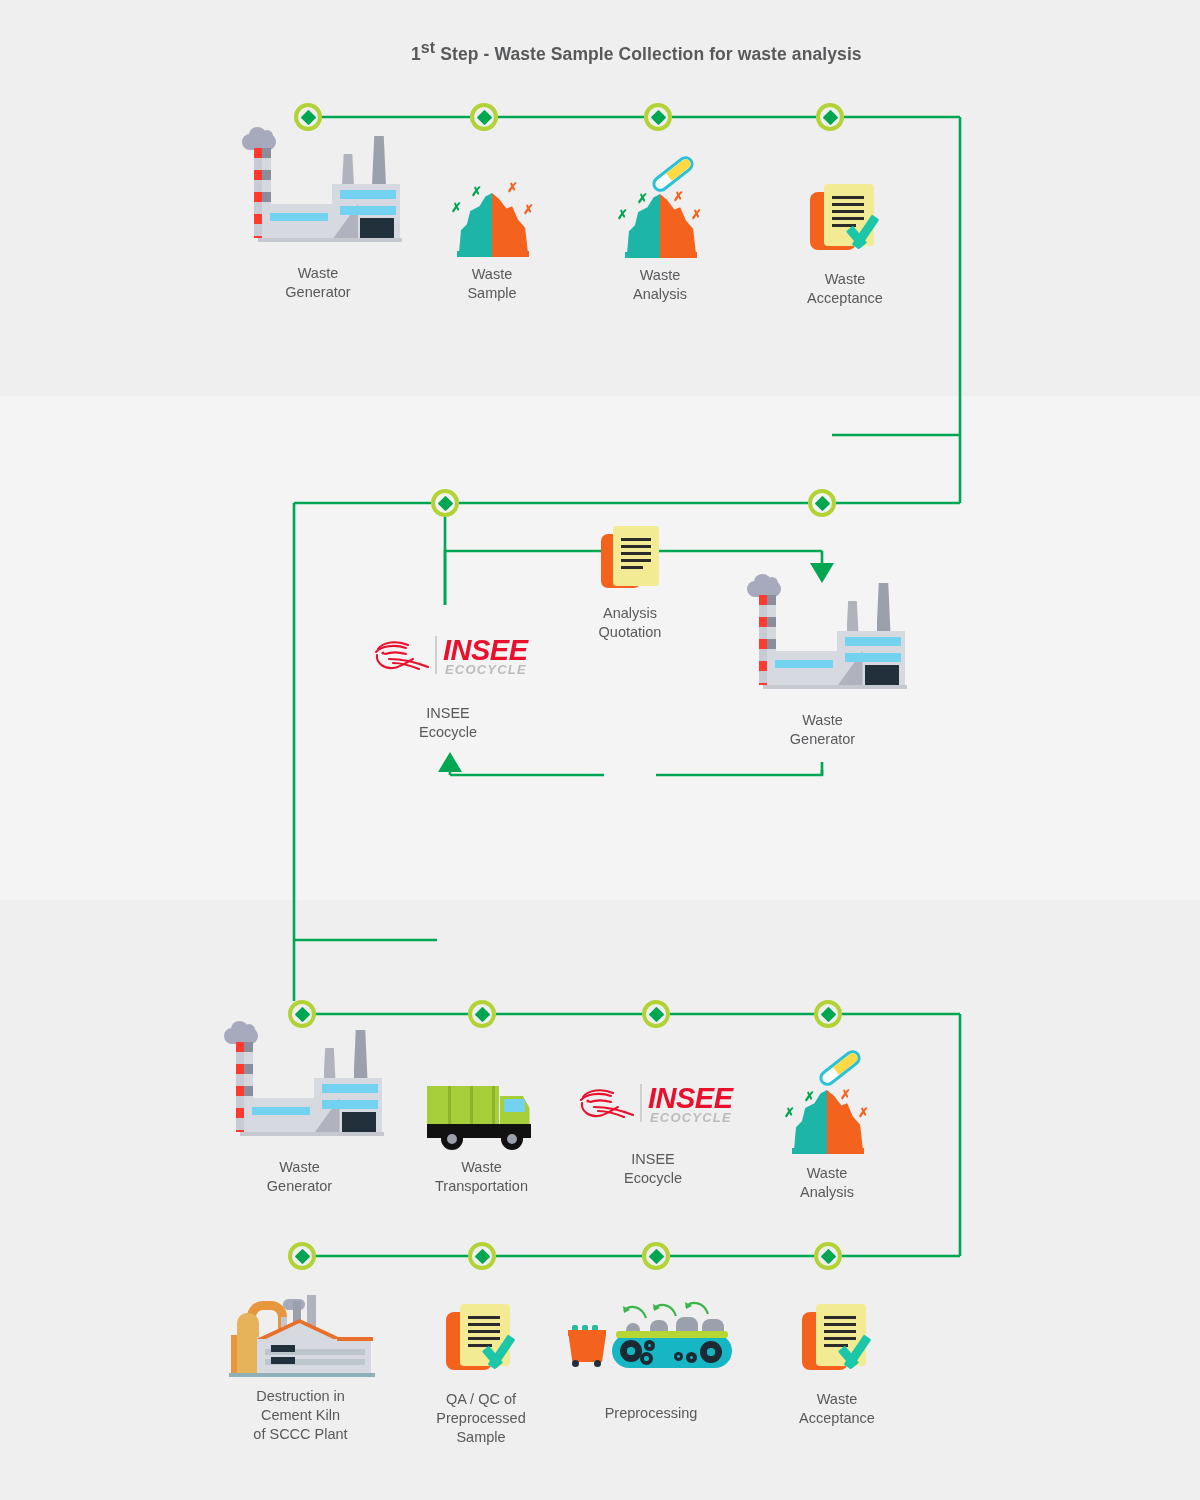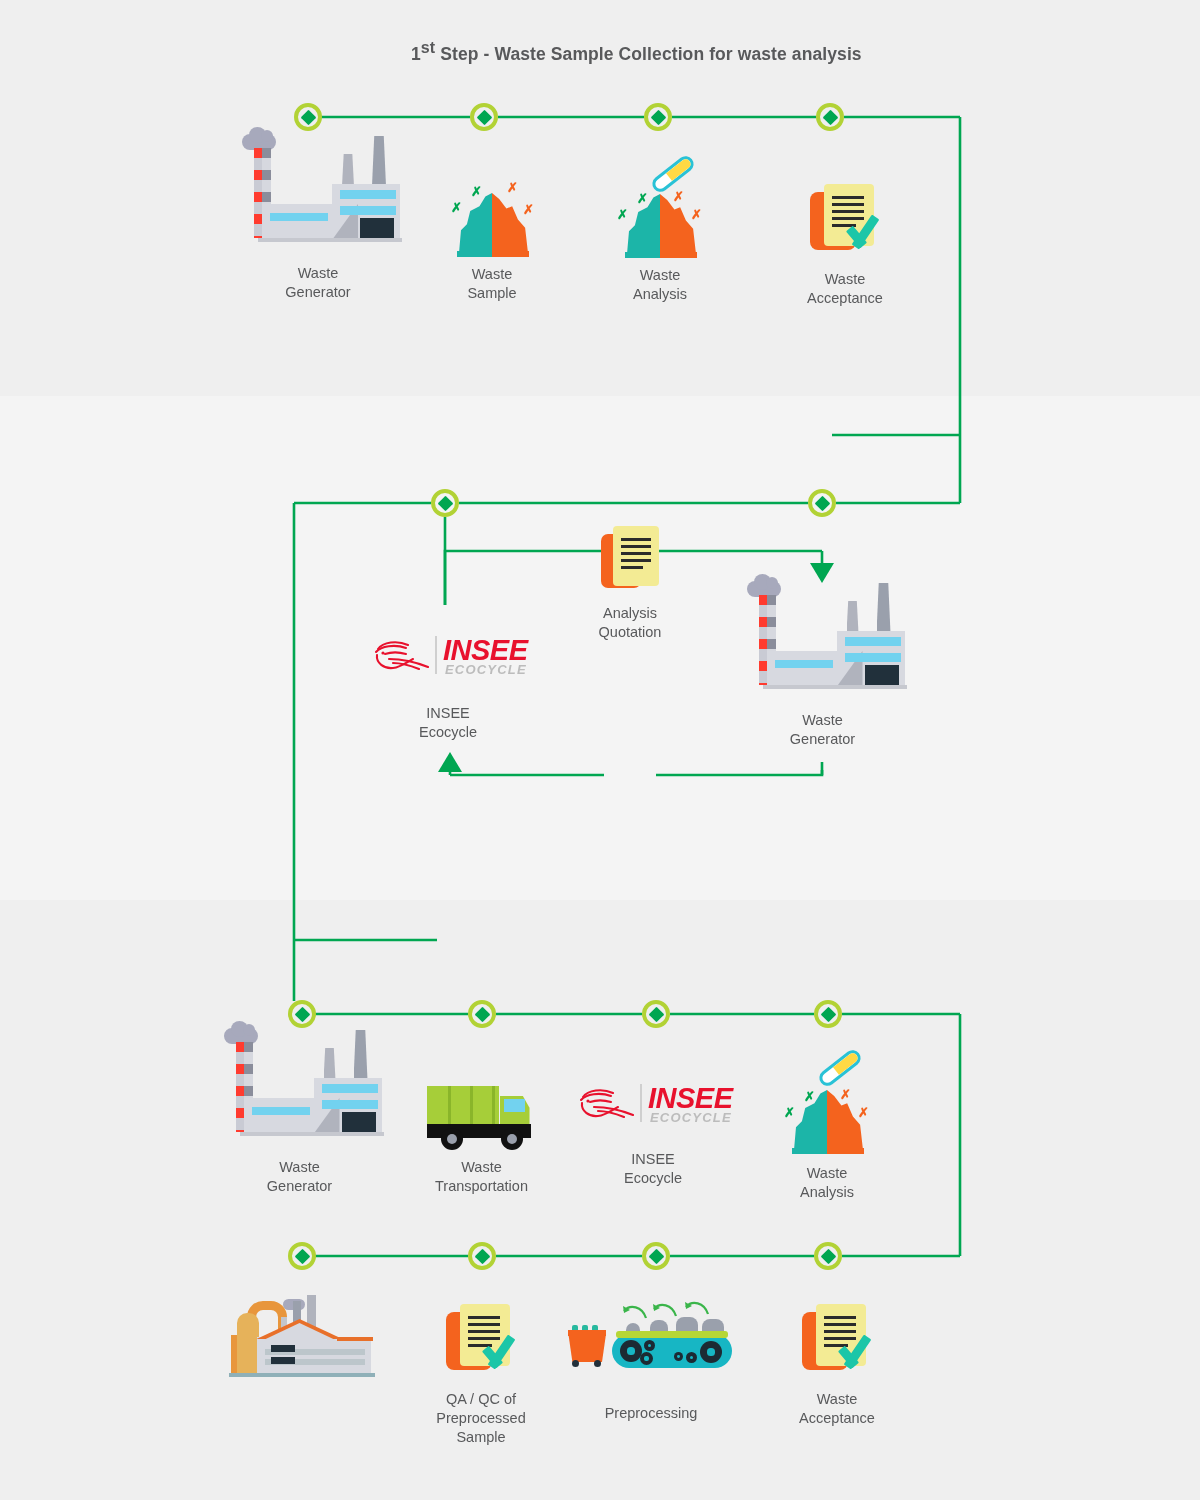--- a/index.html
+++ b/index.html
@@ -496,20 +496,23 @@
         <div class="gable"></div>
         <div class="gable2"></div>
       <div class="right"></div>
         <div class="rtop"></div>
       <div class="band1"></div>
         <div class="band2"></div>
       <div class="dark1"></div>
         <div class="dark2"></div>
       <div class="ground3"></div>
     </div>
+    <div class="cap">Destruction in
+Cement Kiln
+of SCCC Plant</div>
   </div>
 
   <div class="item" style="left:426px; top:1300px; width:110px;">
     <div class="art doc">
       <div class="back"></div>
         <div class="page"></div>
       <div class="line" style="top:16px; width:32px;"></div>
       <div class="line" style="top:23px; width:32px;"></div>
       <div class="line" style="top:30px; width:32px;"></div>
       <div class="line" style="top:37px; width:32px;"></div>

